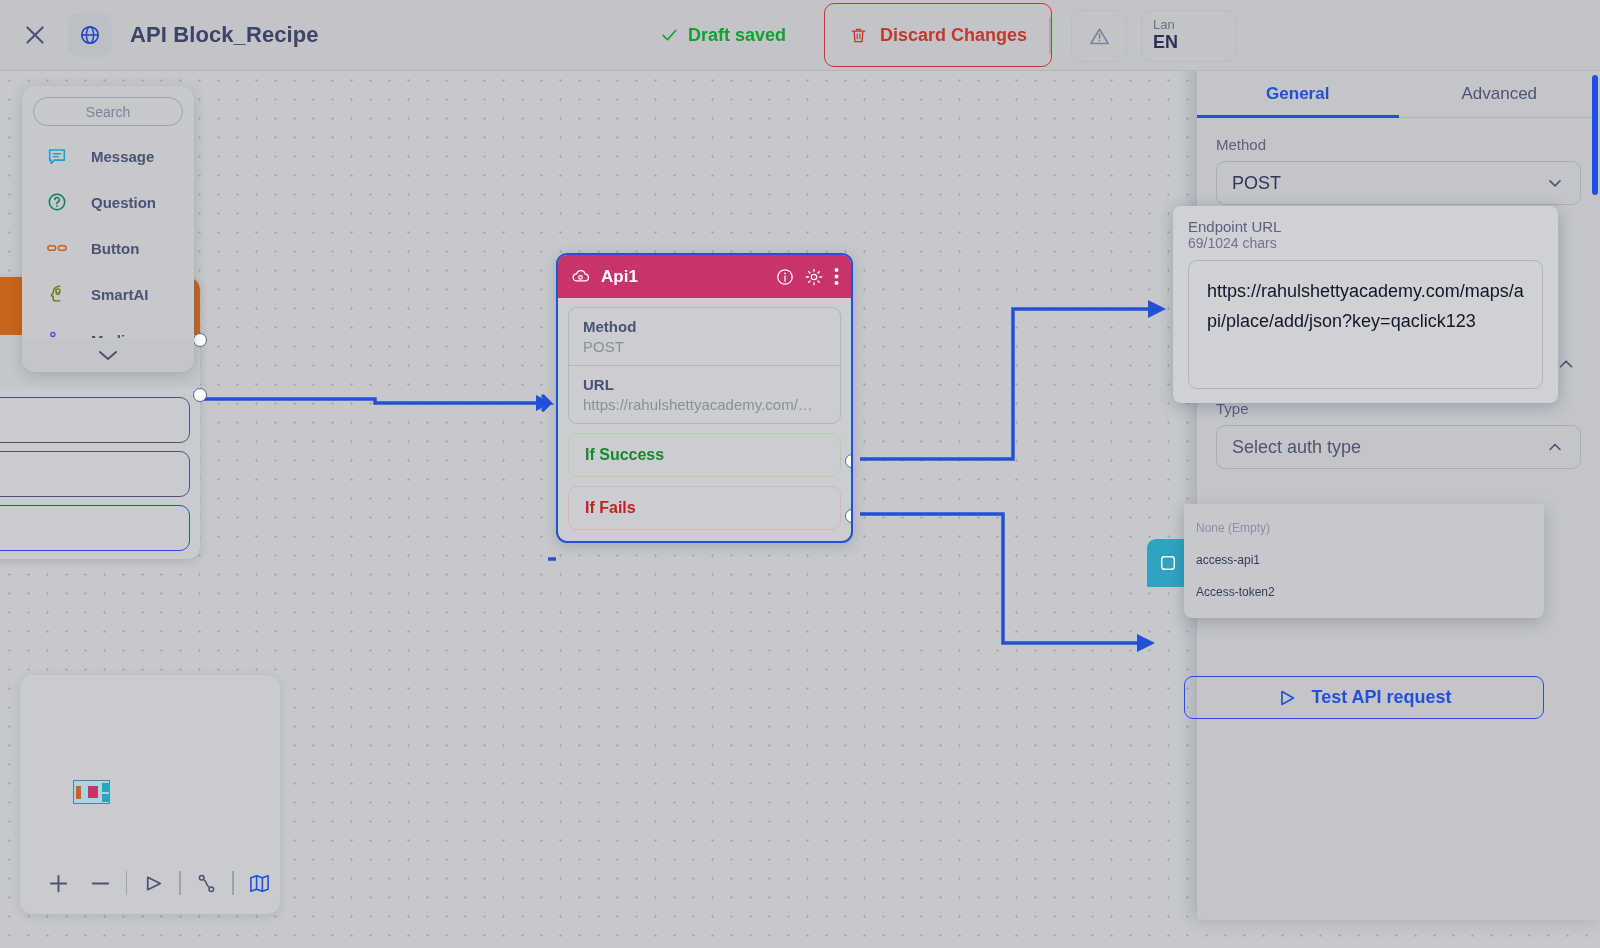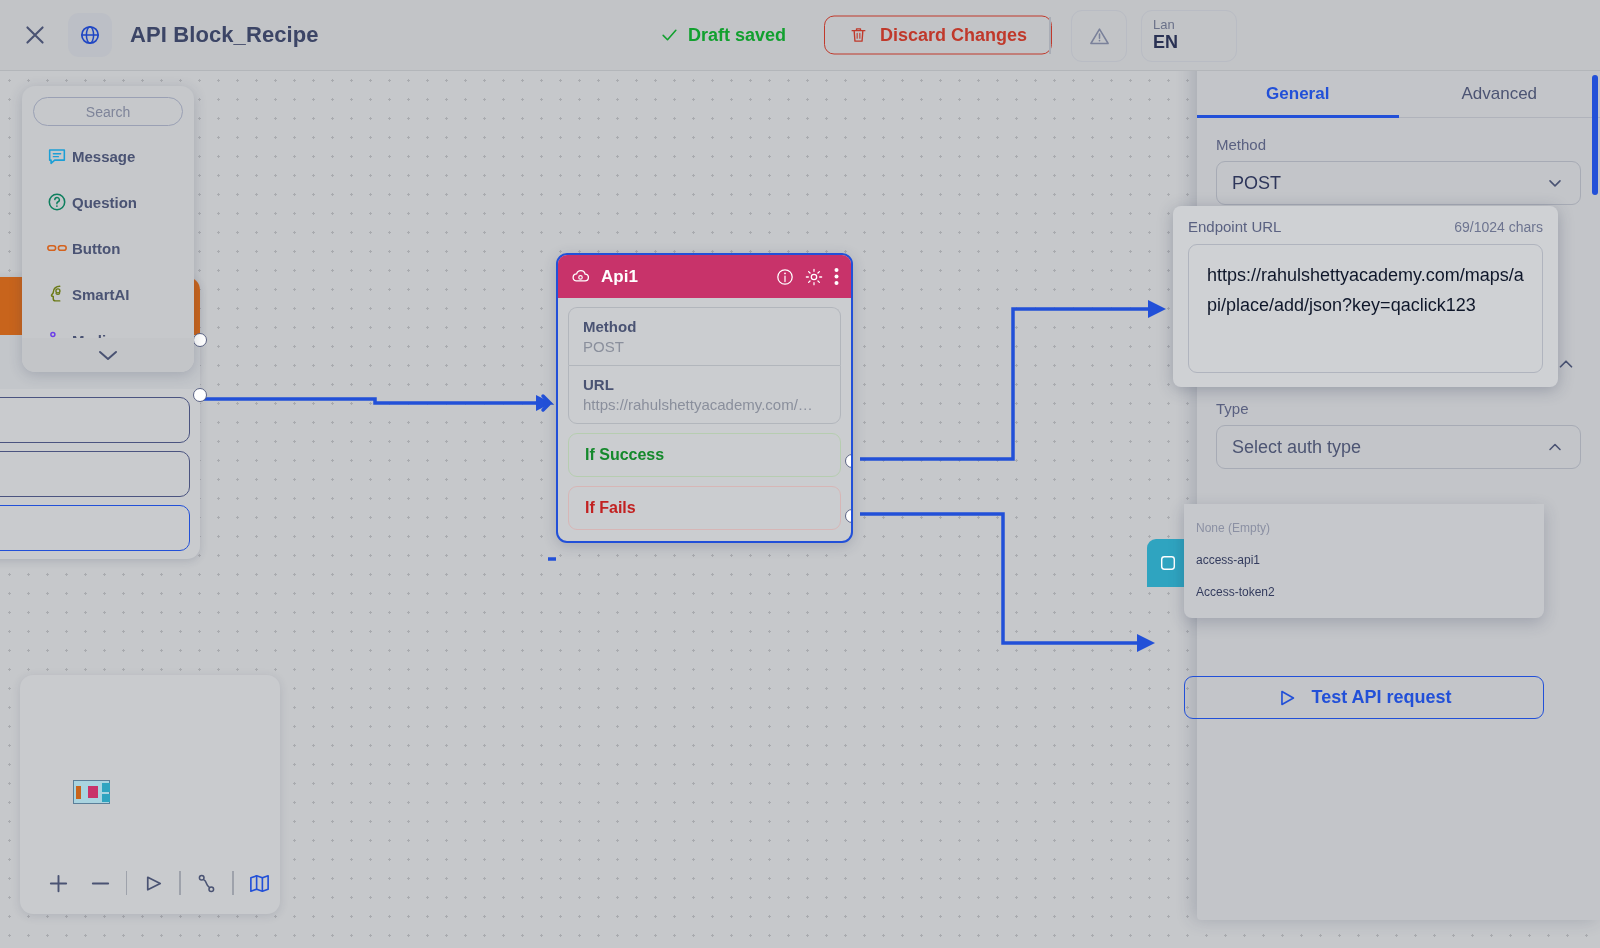--- a/index.html
+++ b/index.html
@@ -33,21 +33,21 @@
     margin-left: 18px; font-size: 22px; font-weight: 700;
     color: #3c4566; letter-spacing: .1px;
   }
   .draft-saved {
     position: absolute; left: 660px; top: 50%; transform: translateY(-50%);
     display: flex; align-items: center; gap: 9px;
     font-size: 18px; color: #12a02f; font-weight: 600;
   }
   .discard-btn {
     position: absolute; left: 824px; top: 50%; transform: translateY(-50%);
-    height: 39px; padding: 0 24px;
+    height: 64px; padding: 0 24px;
     border: 1.6px solid #c0392b; border-radius: 10px;
     display: flex; align-items: center; gap: 12px;
     color: #c0392b; font-size: 18px; font-weight: 600;
     background: transparent; cursor: pointer;
   }
   .vdiv {
     position: absolute; left: 1049px; top: 17px; width: 2px; height: 37px;
     background: #a9adb6;
   }
   .warn-btn {
@@ -178,21 +178,21 @@
     border-radius: 15px; display: flex; align-items: center; justify-content: flex-start;
   }
   .palette-search input {
     border: none; background: transparent; outline: none; width: 100%;
     text-align: center; font-size: 14px; color: #555d76;
     font-family: "Liberation Sans", sans-serif;
   }
   .palette-search input::placeholder { color: #7e8499; }
   .palette-list { margin-top: 7px; }
   .palette-item {
-    height: 46px; display: flex; align-items: center; gap: 4px;
+    height: 46px; display: flex; align-items: center; gap: 23px;
     padding-left: 24px; cursor: pointer;
   }
   .pi-label { font-size: 15px; font-weight: 600; color: #4a5373; }
   .palette-more {
     position: absolute; left: 0; bottom: 0; width: 172px; height: 34px;
     background: #c3c5c8; display: flex; align-items: center; justify-content: center;
     cursor: pointer; border-radius: 0 0 13px 13px;
   }
 
   
@@ -233,21 +233,21 @@
   .select-box .sv { flex: 1; }
   .select-box.placeholder .sv { color: #4d5573; }
 
   
   .endpoint-card {
     position: absolute; left: 1173px; top: 206px; width: 385px;
     background: #cfd1d4; border-radius: 8px;
     box-shadow: 0 3px 16px rgba(40,50,80,.28);
     padding: 12px 15px 14px; z-index: 38;
   }
-  .ec-top { display: flex; align-items: baseline; margin-bottom: 9px; }
+  .ec-top { display: flex; align-items: baseline; margin-bottom: 9px; flex-direction: column; }
   .ec-label { font-size: 15px; color: #5a6181; flex: 1; }
   .ec-count { font-size: 14px; color: #6d7490; }
   .ec-textarea {
     height: 129px; border: 1.3px solid #b0b4be; border-radius: 9px;
     background: #cfd1d4; padding: 15px 18px;
     font-size: 18px; color: #0f172a; line-height: 30px;
     word-break: break-all; overflow: hidden;
   }
 
   

